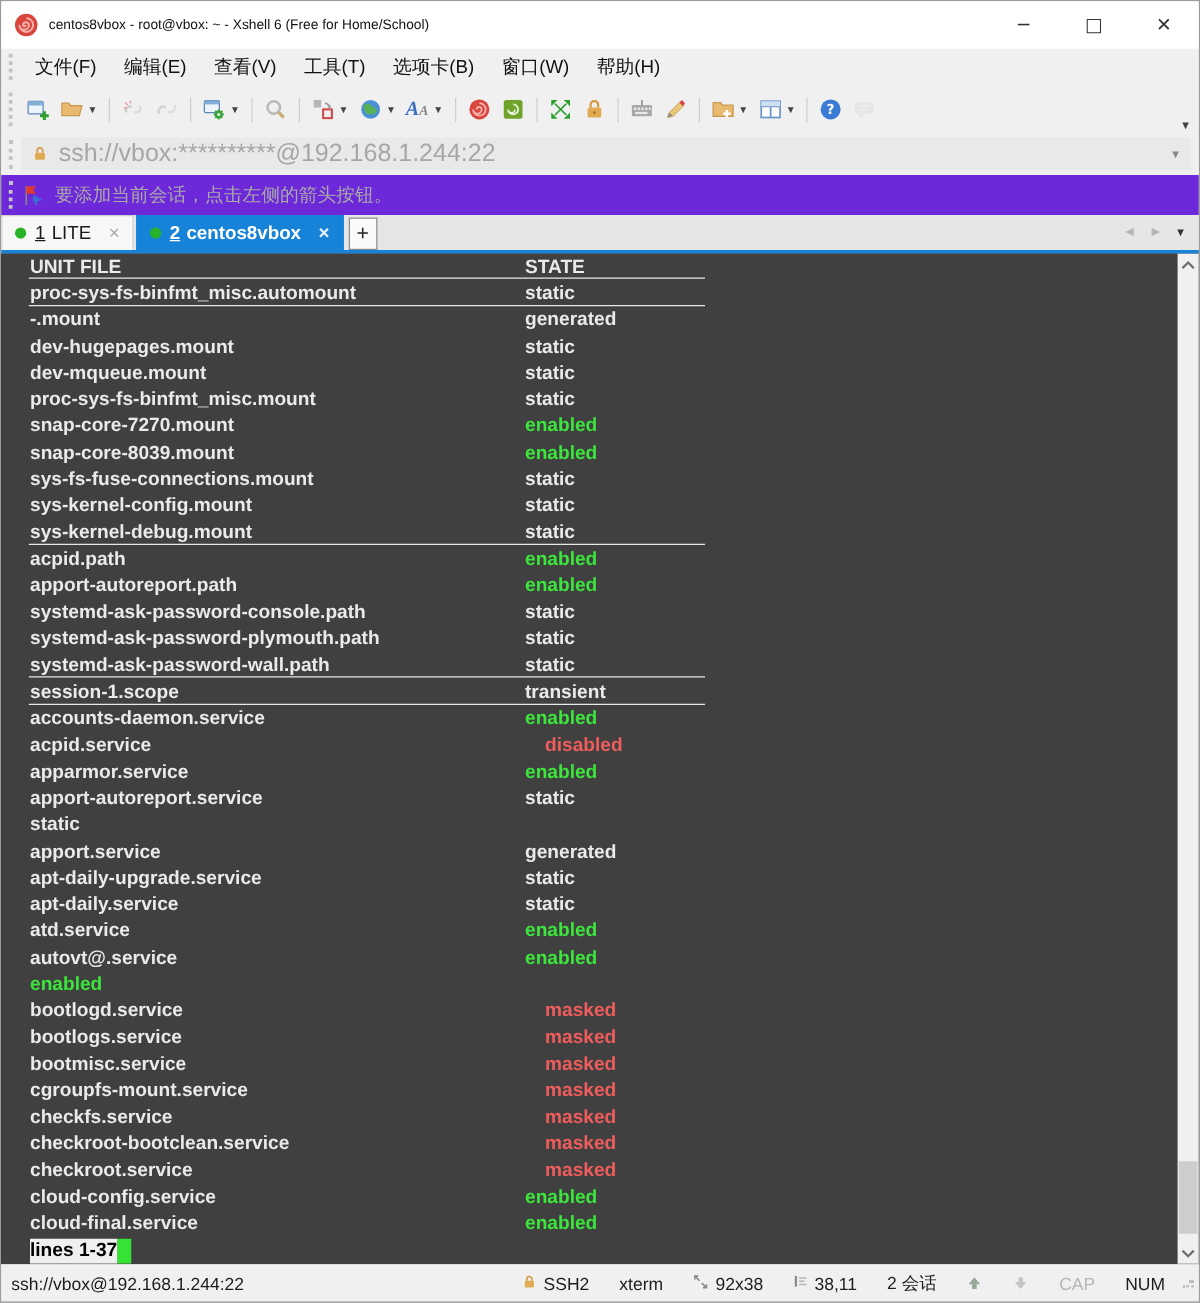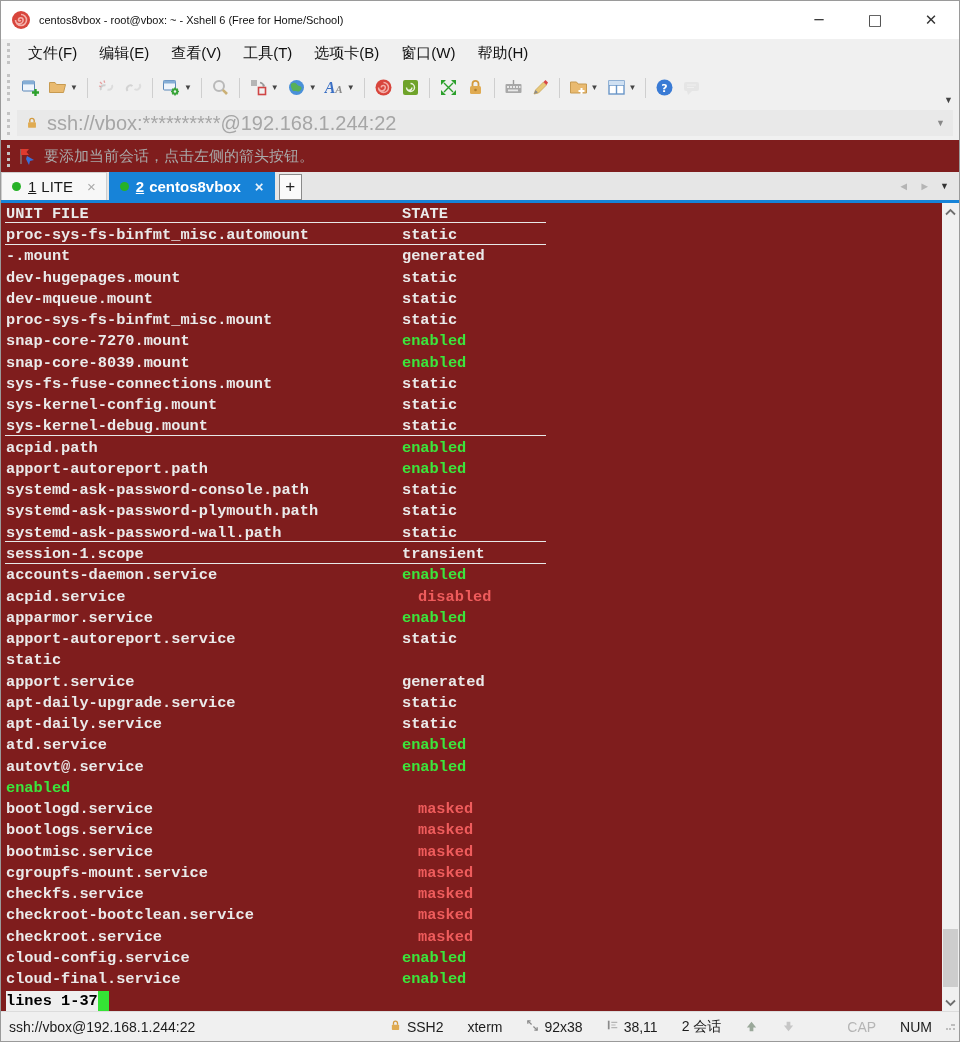--- a/index.html
+++ b/index.html
@@ -31,58 +31,58 @@
   .tb-overflow { margin-left:auto; margin-right:6px; font-size:9px; color:#444; align-self:flex-end; padding-bottom:2px; }
   .font-icon { font-style:italic; font-weight:bold; color:#3a6fc4; font-size:16px; line-height:19px; font-family:"Liberation Serif",serif; }
 
   
   .addressbar { height:34px; display:flex; align-items:center; background:#f0f0f0; padding:0 6px 0 4px; }
   .addr-field { flex:1; height:26px; background:#e9e9e9; display:flex; align-items:center; padding:0 8px; }
   .addr-url { color:#a6a6a6; font-size:20px; margin-left:8px; flex:1; }
   .addr-dd { font-size:9px; color:#888; }
 
   
-  .infobar { height:32px; display:flex; align-items:center; background:#7f1d1d; padding-left:4px; }
+  .infobar { height:32px; display:flex; align-items:center; background:#6d28d9; padding-left:4px; }
   .info-msg { color:#a9a9a9; font-size:15px; margin-left:8px; }
 
   
   .tabbar { height:31px; background:#e6e6e6; display:flex; align-items:flex-end; border-bottom:3px solid #1783d8; }
   .tab { height:28px; display:flex; align-items:center; padding:0 10px; margin-right:2px; background:#f7f7f7; border:1px solid #cfcfcf; border-bottom:none; font-size:15px; color:#1a1a1a; }
   .tab .dot { width:9px; height:9px; border-radius:50%; background:#27b227; margin-right:7px; flex:none; }
   .tab .tab-num { text-decoration:underline; margin-right:5px; }
   .tab .tab-close { margin-left:14px; color:#a9a9a9; font-size:15px; }
   .tab.active { background:#1783d8; border-color:#1783d8; color:#fff; font-weight:bold; }
   .tab.active .tab-close { color:#e8f2fb; }
   .tab-plus { width:23px; height:26px; background:#fafafa; border:1px solid #8a8a8a; display:flex; align-items:center; justify-content:center; font-size:17px; color:#222; margin-left:2px; }
   .tab-nav { margin-left:auto; display:flex; align-items:center; gap:10px; padding-right:10px; height:100%; }
   .tab-nav .nav-arrow { color:#b5b5b5; font-size:11px; }
   .tab-nav .nav-dd { color:#333; font-size:9px; }
 
   
   .term-wrap { flex:1; display:flex; background:#000; position:relative; }
-  .terminal { width:943px; background:#7f1d1d; font-family:Liberation Mono, monospace; font-size:15.3px; font-weight:bold; color:#eaeaea; padding-left:5px; overflow:hidden; }
+  .terminal { width:943px; background:#404040; font-family:Liberation Sans, sans-serif; font-size:15.3px; font-weight:bold; color:#eaeaea; padding-left:23px; overflow:hidden; }
   .trow { height:21.28px; display:flex; position:relative; white-space:pre; align-items:center; }
   .trow .unit { width:396px; flex:none; }
   .trow.u::after { content:""; position:absolute; left:-1px; bottom:1px; width:541px; height:1px; background:#e8e8e8; }
   .tgreen { color:#3ce53c; }
   .tred { color:#ef5c5c;margin-left:16px; }
   .pager-label { background:#efefef; color:#000; display:inline-block; height:20px; line-height:20px; }
   .cursor-block { display:inline-block; width:11px; height:20px; background:#35e335; vertical-align:bottom; }
 
   
   .scrollbar { width:17px; background:#f0f0f0; position:relative; flex:none; }
   .sb-arrow { position:absolute; left:0; width:17px; height:17px; display:flex; align-items:center; justify-content:center; }
   .sb-thumb { position:absolute; left:1px; width:15px; background:#cdcdcd; }
 
   
   .statusbar { height:30px; background:#f0f0f0; display:flex; align-items:center; padding:0 8px; font-size:14px; color:#1c1c1c; border-top:1px solid #dcdcdc; }
   .sb-left { flex:1; }
   .sb-right { display:flex; align-items:center; gap:24px; margin-right:14px; }
   .sb-item { display:flex; gap:5px; }
-  .sb-item.muted { color:#b5b5b5;margin-left:28px; }
+  .sb-item.muted { color:#b5b5b5; }
   .resize-grip { display:flex; flex-direction:column; gap:2px; margin-right:-4px; }
   .resize-grip i { display:block; width:9px; border-bottom:2px dotted #bdbdbd; }
 </style>
 </head>
 <body>
 
 <div class="win">
 
   <div class="titlebar">
     <span class="app-icon">

